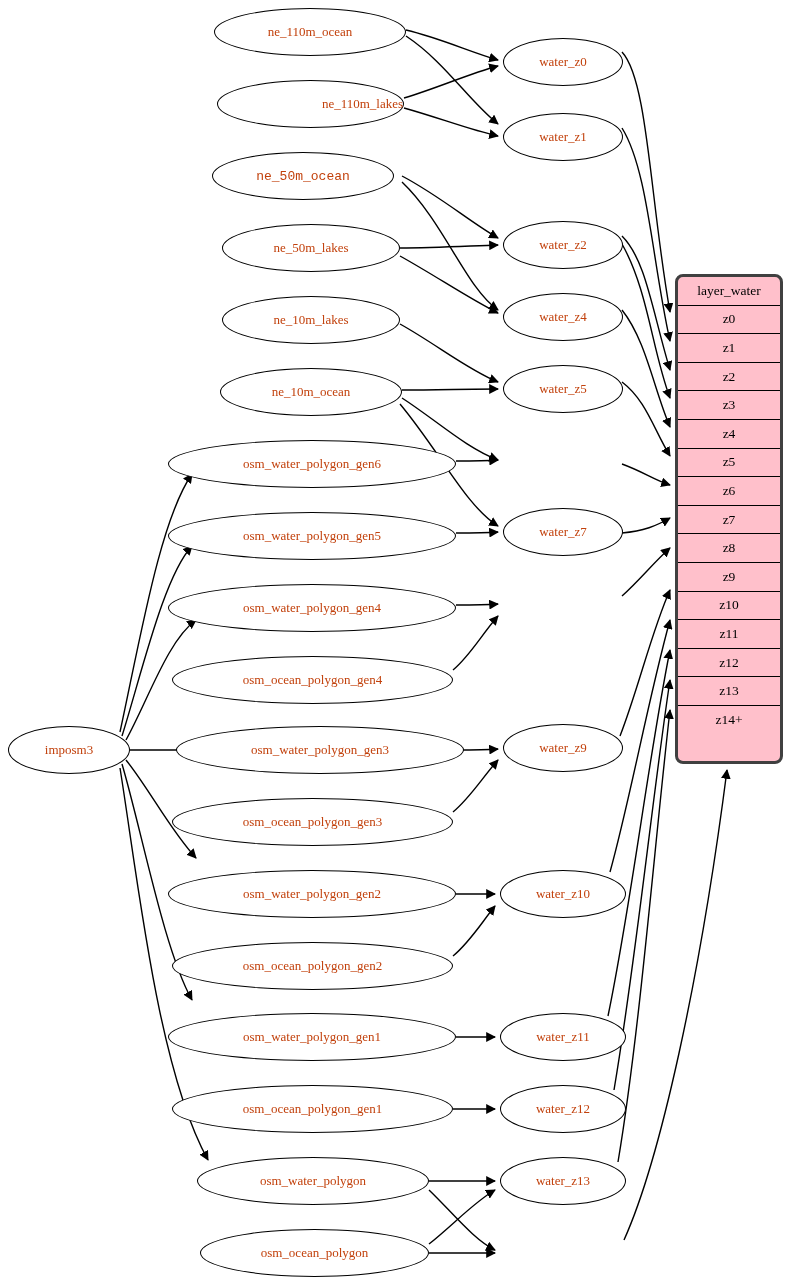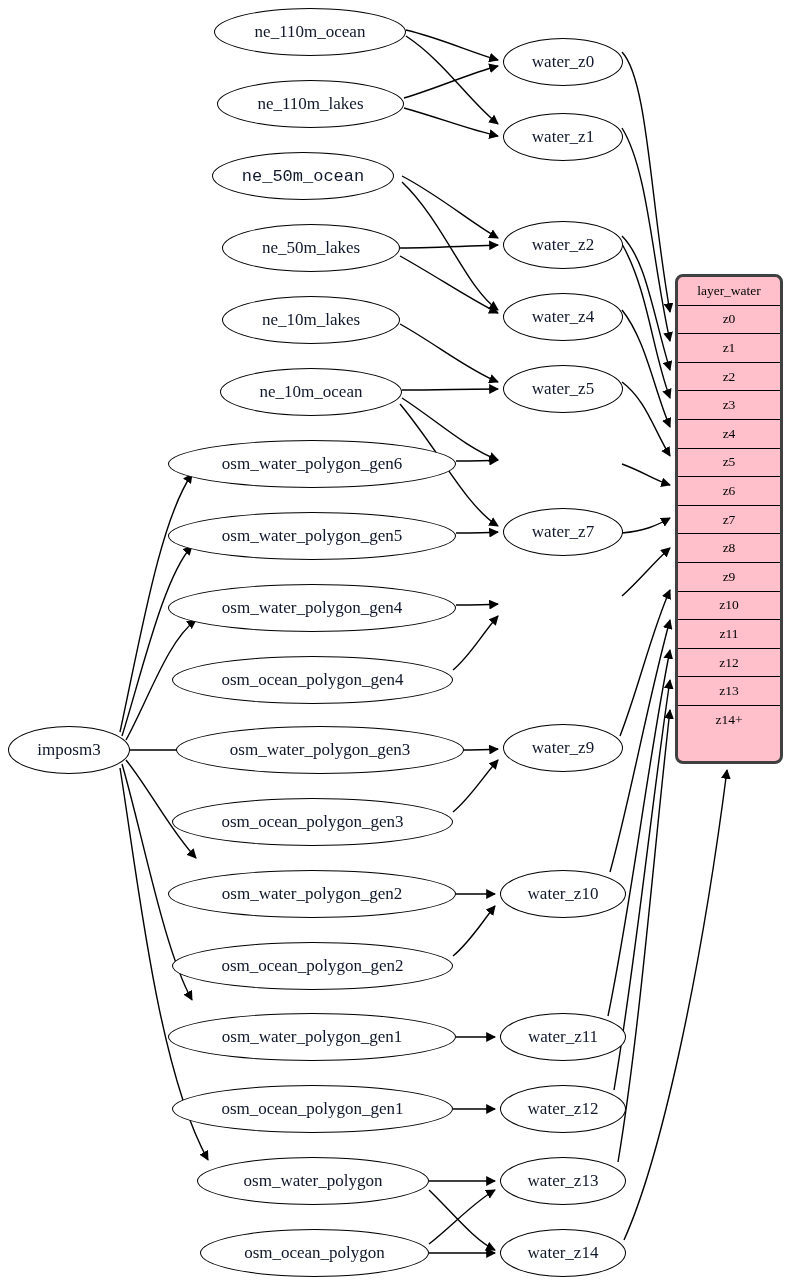--- a/index.html
+++ b/index.html
@@ -26,22 +26,22 @@
   .node-ellipse {
     position: absolute;
     box-sizing: border-box;
     border: 1px solid #000000;
     border-radius: 50%;
     background: #ffffff;
     display: flex;
     align-items: center;
     justify-content: center;
     text-align: center;
-    font-size: 17px;
-    color: #0f172a;
+    font-size: 13px;
+    color: #c2410c;
     white-space: nowrap;
     z-index: 2;
   }
   #record-table {
     position: absolute;
     box-sizing: border-box;
     border: 3px solid #404040;
     border-radius: 8px;
     background: #ffc0cb;
     overflow: hidden;
@@ -141,21 +141,21 @@
       <path d="M624,1240 C660,1160 700,980 727,770"></path>
     </g>
   </svg>
 
   <div class="node-ellipse" style="left:8px;top:726px;width:122px;height:48px;">
       <span>imposm3</span>
     </div>
   <div class="node-ellipse" style="left:214px;top:8px;width:192px;height:48px;">
       <span>ne_110m_ocean</span>
     </div>
-  <div class="node-ellipse" style="left:217px;top:80px;width:187px;height:48px;">
+  <div class="node-ellipse" style="left:217px;top:80px;width:187px;height:48px;justify-content:flex-end;">
       <span>ne_110m_lakes</span>
     </div>
   <div class="node-ellipse" style="left:212px;top:152px;width:182px;height:48px;font-family:Liberation Mono, monospace;">
       <span>ne_50m_ocean</span>
     </div>
   <div class="node-ellipse" style="left:222px;top:224px;width:178px;height:48px;">
       <span>ne_50m_lakes</span>
     </div>
   <div class="node-ellipse" style="left:222px;top:296px;width:178px;height:48px;">
       <span>ne_10m_lakes</span>
@@ -225,23 +225,20 @@
       <span>water_z10</span>
     </div>
   <div class="node-ellipse" style="left:500px;top:1013px;width:126px;height:48px;">
       <span>water_z11</span>
     </div>
   <div class="node-ellipse" style="left:500px;top:1085px;width:126px;height:48px;">
       <span>water_z12</span>
     </div>
   <div class="node-ellipse" style="left:500px;top:1157px;width:126px;height:48px;">
       <span>water_z13</span>
-    </div>
-  <div class="node-ellipse" style="left:500px;top:1229px;width:126px;height:48px;">
-      <span>water_z14</span>
     </div>
 
   <div id="record-table" style="left:675px;top:274px;width:108px;height:490px;">
     <div class="record-cell">layer_water</div>
     <div class="record-cell">z0</div>
     <div class="record-cell">z1</div>
     <div class="record-cell">z2</div>
     <div class="record-cell">z3</div>
     <div class="record-cell">z4</div>
     <div class="record-cell">z5</div>

